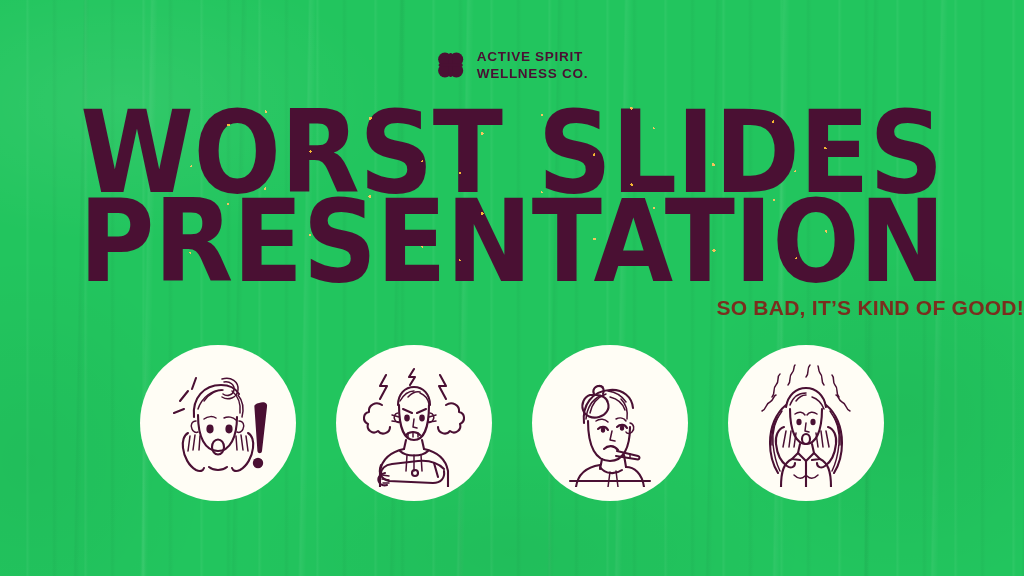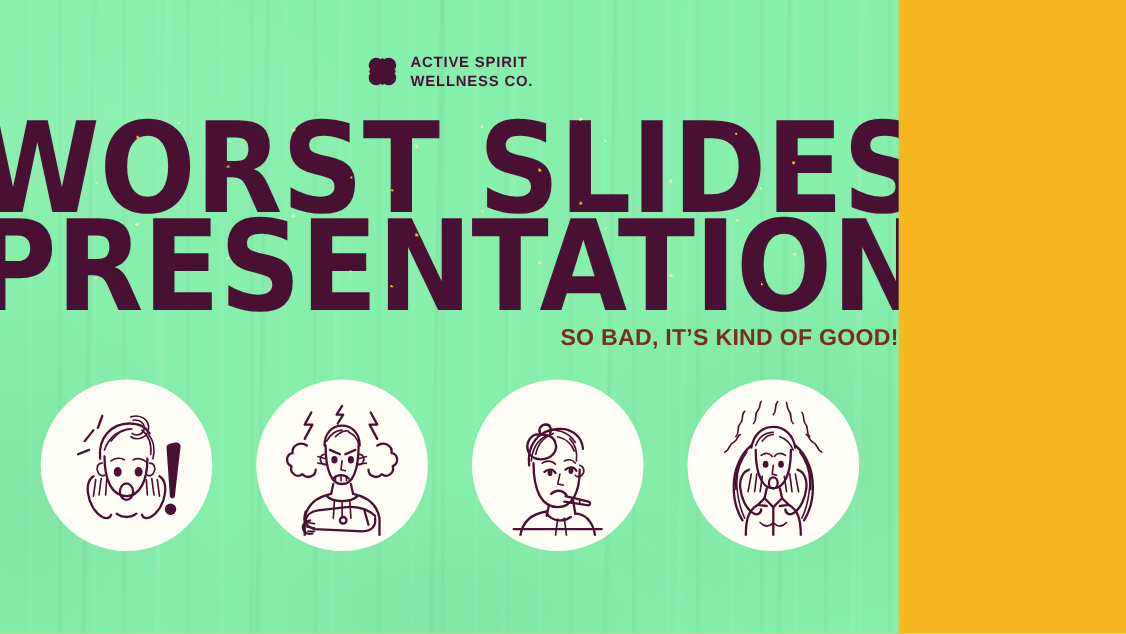--- a/index.html
+++ b/index.html
@@ -5,22 +5,22 @@
   * { margin:0; padding:0; box-sizing:border-box; }
 
   body {
     width:1024px; height:576px; overflow:hidden;
     font-family:"Liberation Sans", sans-serif;
     background:#F5B820;
   }
 
   #slide {
     position:relative;
-    width:817px; height:576px;
-    background:#86efac;
+    width:1024px; height:576px;
+    background:#22c55e;
     overflow:hidden;
   }
 
   
   .tex-streaks {
     position:absolute; inset:0;
     background:
       repeating-linear-gradient(90deg,
         rgba(255,255,255,0.00) 0px,
         rgba(255,255,255,0.00) 26px,

